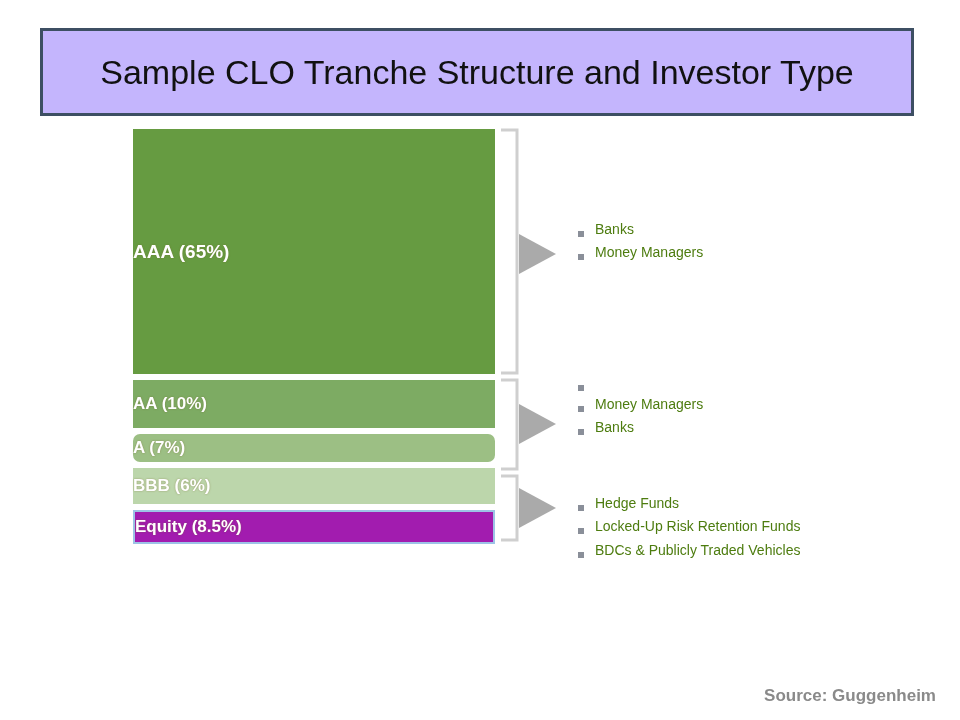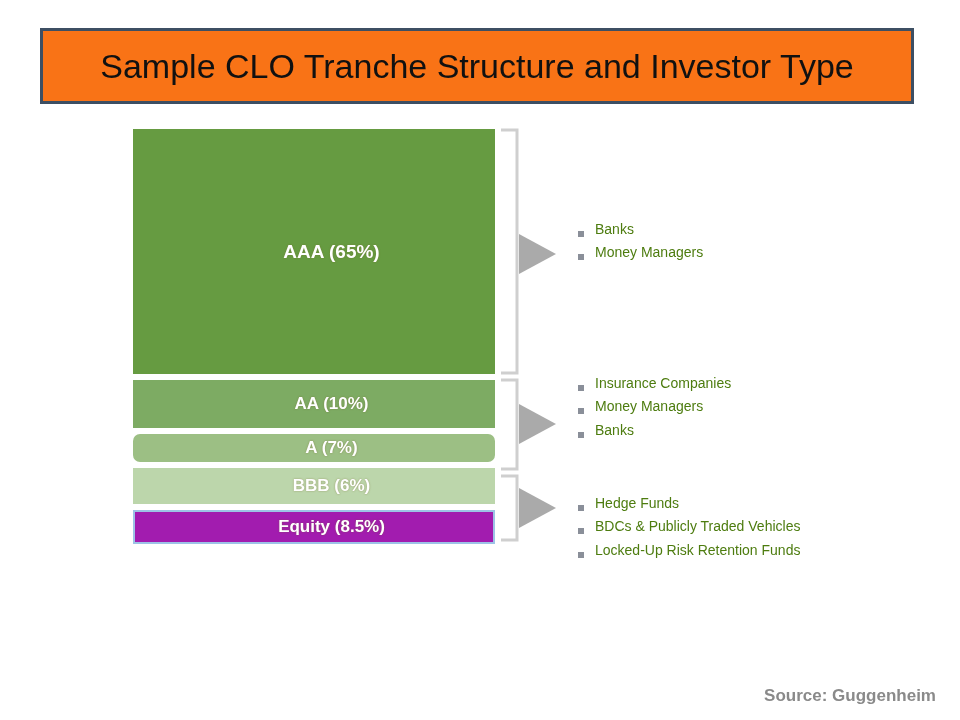--- a/index.html
+++ b/index.html
@@ -14,24 +14,24 @@
     font-family: "Liberation Sans", sans-serif;
     overflow: hidden;
   }
 
   
   #title-box {
     position: absolute;
     left: 40px;
     top: 28px;
     width: 874px;
-    height: 76px;
+    height: 88px;
     box-sizing: border-box;
     border: 3px solid #3d4f63;
-    background: #f97316;
+    background: #c4b5fd;
     display: flex;
     align-items: center;
     justify-content: center;
   }
   #title-text {
     font-size: 34px;
     color: #111111;
     font-family: "Liberation Sans", sans-serif;
     letter-spacing: 0px;
     white-space: nowrap;
@@ -42,24 +42,22 @@
     position: absolute;
     left: 133px;
     top: 129px;
     width: 362px;
   }
   .tranche-bar {
     box-sizing: border-box;
     width: 100%;
     display: flex;
     align-items: center;
-    justify-content: center;
     margin-bottom: 6px;
     position: relative;
-    padding-left: 35px;
   }
   .tranche-label {
     font-size: 17px;
     font-weight: bold;
     color: #ffffff;
     text-shadow: 0 0 2px rgba(120,100,40,0.55);
     white-space: nowrap;
     font-family: "Liberation Sans", sans-serif;
   }
   .tranche-bar.big .tranche-label { font-size: 19px; }
@@ -154,39 +152,38 @@
       <span class="investor-text">Banks</span>
     </div>
     <div class="investor-item">
       <span class="bullet"></span>
       <span class="investor-text">Money Managers</span>
     </div>
   </div>
 <div class="investor-group" id="group-1" style="top:374px">
     <div class="investor-item">
       <span class="bullet"></span>
-      <span class="investor-text">Insurance Companies</span>
     </div>
     <div class="investor-item">
       <span class="bullet"></span>
       <span class="investor-text">Money Managers</span>
     </div>
     <div class="investor-item">
       <span class="bullet"></span>
       <span class="investor-text">Banks</span>
     </div>
   </div>
 <div class="investor-group" id="group-2" style="top:494px">
     <div class="investor-item">
       <span class="bullet"></span>
       <span class="investor-text">Hedge Funds</span>
     </div>
     <div class="investor-item">
       <span class="bullet"></span>
-      <span class="investor-text">BDCs &amp; Publicly Traded Vehicles</span>
+      <span class="investor-text">Locked-Up Risk Retention Funds</span>
     </div>
     <div class="investor-item">
       <span class="bullet"></span>
-      <span class="investor-text">Locked-Up Risk Retention Funds</span>
+      <span class="investor-text">BDCs &amp; Publicly Traded Vehicles</span>
     </div>
   </div>
 
 <div id="source-note">Source: Guggenheim</div>
 
 </body></html>

